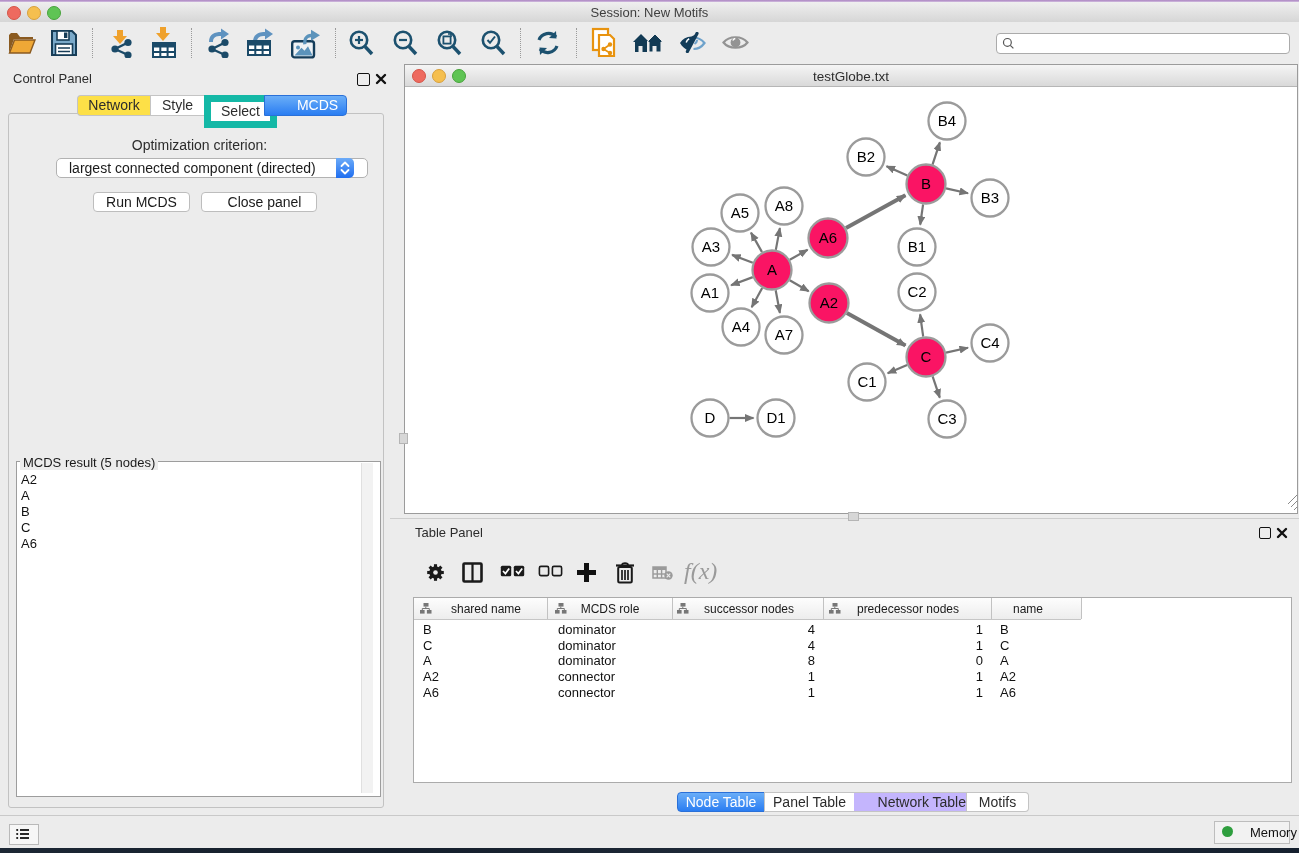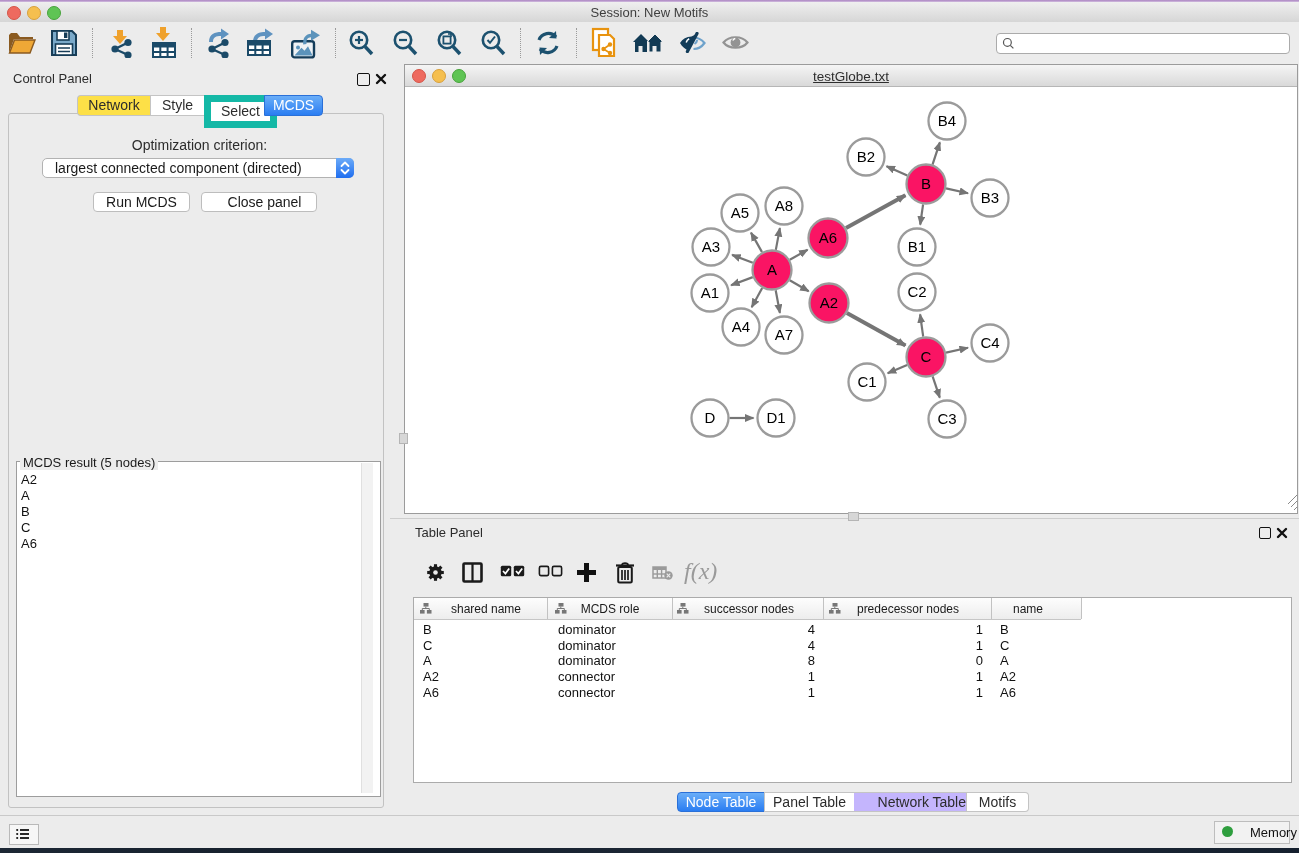--- a/index.html
+++ b/index.html
@@ -159,45 +159,45 @@
 <div class="abs" style="left:357px;top:73px;width:11px;height:11px;border:1.5px solid #111;border-radius:2px;"></div>
 <svg class="abs" style="left:375px;top:73px;" width="12" height="12" viewBox="0 0 12 12">
     <path d="M2 2 L10 10 M10 2 L2 10" stroke="#111" stroke-width="2.4" stroke-linecap="round"></path>
   </svg>
 
 <div class="abs" style="left:8px;top:113px;width:374px;height:693px;background:#ececec;border:1px solid #c2c2c2;border-radius:3px;"></div>
 
 <div class="abs" style="left:77px;top:95px;width:72px;height:19px;background:#fde047;border:1px solid #c4c4c4;border-right:none;border-radius:4px 0 0 4px;font-size:14px;color:#2c2c2c;text-align:center;line-height:19px;">Network</div>
 <div class="abs" style="left:150px;top:95px;width:53px;height:19px;background:#fff;border:1px solid #c4c4c4;border-right:none;font-size:14px;color:#2c2c2c;text-align:center;line-height:19px;">Style</div>
 <div class="abs" style="left:204px;top:95px;width:59px;height:19px;background:#fff;border:7px solid #14b8a6;font-size:14px;color:#2c2c2c;text-align:center;line-height:19px;">Select</div>
-<div class="abs" style="left:264px;top:95px;width:57px;height:19px;background:linear-gradient(#6aaef8,#2a7df2);border:1px solid #2a70d8;border-radius:0 4px 4px 0;font-size:14px;color:#fff;text-align:center;line-height:19px;">MCDS</div>
+<div class="abs" style="left:264px;top:95px;width:57px;height:19px;background:linear-gradient(#6aaef8,#2a7df2);border:1px solid #2a70d8;border-radius:0 4px 4px 0;font-size:14px;color:#fff;text-align:center;line-height:19px;padding-left:24px;">MCDS</div>
 
 <div class="abs" style="left:9px;top:137px;width:381px;text-align:center;font-size:14px;color:#2c2c2c;">Optimization criterion:</div>
-<div class="abs" style="left:42px;top:158px;width:312px;height:20px;background:#fff;border:1px solid #b2b2b2;border-radius:5px;font-size:14px;color:#1a1a1a;line-height:19px;padding-left:12px;box-sizing:border-box;">largest connected component (directed)</div>
+<div class="abs" style="left:56px;top:158px;width:312px;height:20px;background:#fff;border:1px solid #b2b2b2;border-radius:5px;font-size:14px;color:#1a1a1a;line-height:19px;padding-left:12px;box-sizing:border-box;">largest connected component (directed)</div>
 <div class="abs" style="left:336px;top:158px;width:18px;height:20px;background:linear-gradient(#6cabf8,#1f6ef0);border-radius:0 5px 5px 0;"></div>
 <svg class="abs" style="left:338px;top:160px;" width="14" height="16" viewBox="0 0 14 16">
     <path d="M3.5 6 L7 2.5 L10.5 6" fill="none" stroke="#fff" stroke-width="1.8" stroke-linecap="round" stroke-linejoin="round"></path>
     <path d="M3.5 10 L7 13.5 L10.5 10" fill="none" stroke="#fff" stroke-width="1.8" stroke-linecap="round" stroke-linejoin="round"></path>
   </svg>
 <div class="abs" style="left:93px;top:192px;width:95px;height:18px;background:#fff;border:1px solid #bdbdbd;border-radius:4px;font-size:14px;color:#1a1a1a;text-align:center;line-height:18px;">Run MCDS</div>
 <div class="abs" style="left:201px;top:192px;width:103px;height:18px;background:#fff;border:1px solid #bdbdbd;border-radius:4px;font-size:14px;color:#1a1a1a;text-align:center;line-height:18px;padding-left:11px;">Close panel</div>
 
 <div class="abs" style="left:16px;top:461px;width:363px;height:334px;background:#fff;border:1px solid #9d9d9d;"></div>
 <div class="abs" style="left:20px;top:455px;background:#ececec;padding:0 3px;font-size:13px;color:#1a1a1a;">MCDS result (5 nodes)</div>
 <div class="abs" style="left:17px;top:472px;width:340px;font-size:13px;color:#111;line-height:16px;padding-left:4px;">A2<br>A<br>B<br>C<br>A6</div>
 <div class="abs" style="left:361px;top:463px;width:11px;height:330px;background:#f2f2f2;border-left:1px solid #e0e0e0;"></div>
 
 <div class="abs" style="left:390px;top:64px;width:909px;height:751px;background:#ececec;"></div>
 
 <div class="abs" style="left:404px;top:64px;width:894px;height:450px;background:#fff;border:1px solid #9b9b9b;box-sizing:border-box;"></div>
 <div class="abs" style="left:405px;top:65px;width:892px;height:21px;background:linear-gradient(#f5f5f5,#d9d9d9);border-bottom:1px solid #b6b6b6;"></div>
 <div class="tl" style="left:412px;top:69px;width:12px;height:12px;background:#ee6a5f;border:0.5px solid #d55548;"></div>
 <div class="tl" style="left:432px;top:69px;width:12px;height:12px;background:#f5bf4f;border:0.5px solid #d8a03c;"></div>
 <div class="tl" style="left:452px;top:69px;width:12px;height:12px;background:#5fc454;border:0.5px solid #48a33c;"></div>
-<div class="abs" style="left:405px;top:69px;width:892px;text-align:center;font-size:13.5px;color:#2e2e2e;text-decoration:underline;">testGlobe.txt</div>
+<div class="abs" style="left:405px;top:69px;width:892px;text-align:center;font-size:13.5px;color:#2e2e2e;">testGlobe.txt</div>
 
 <svg id="graph" class="abs" style="left:405px;top:87px;" width="892" height="426" viewBox="0 0 892 426">
 <defs>
       <marker id="arw" markerUnits="userSpaceOnUse" markerWidth="11" markerHeight="9" refX="8.5" refY="4" orient="auto">
         <path d="M0,0 L9.5,4 L0,8 z" fill="#757575"></path>
       </marker>
     </defs>
 <g stroke="#757575">
 <line x1="347.8" y1="190.1" x2="326.1" y2="198.2" stroke-width="2.2" marker-end="url(#arw)"></line>
 <line x1="384.7" y1="193.3" x2="403.7" y2="204.2" stroke-width="2.2" marker-end="url(#arw)"></line>

